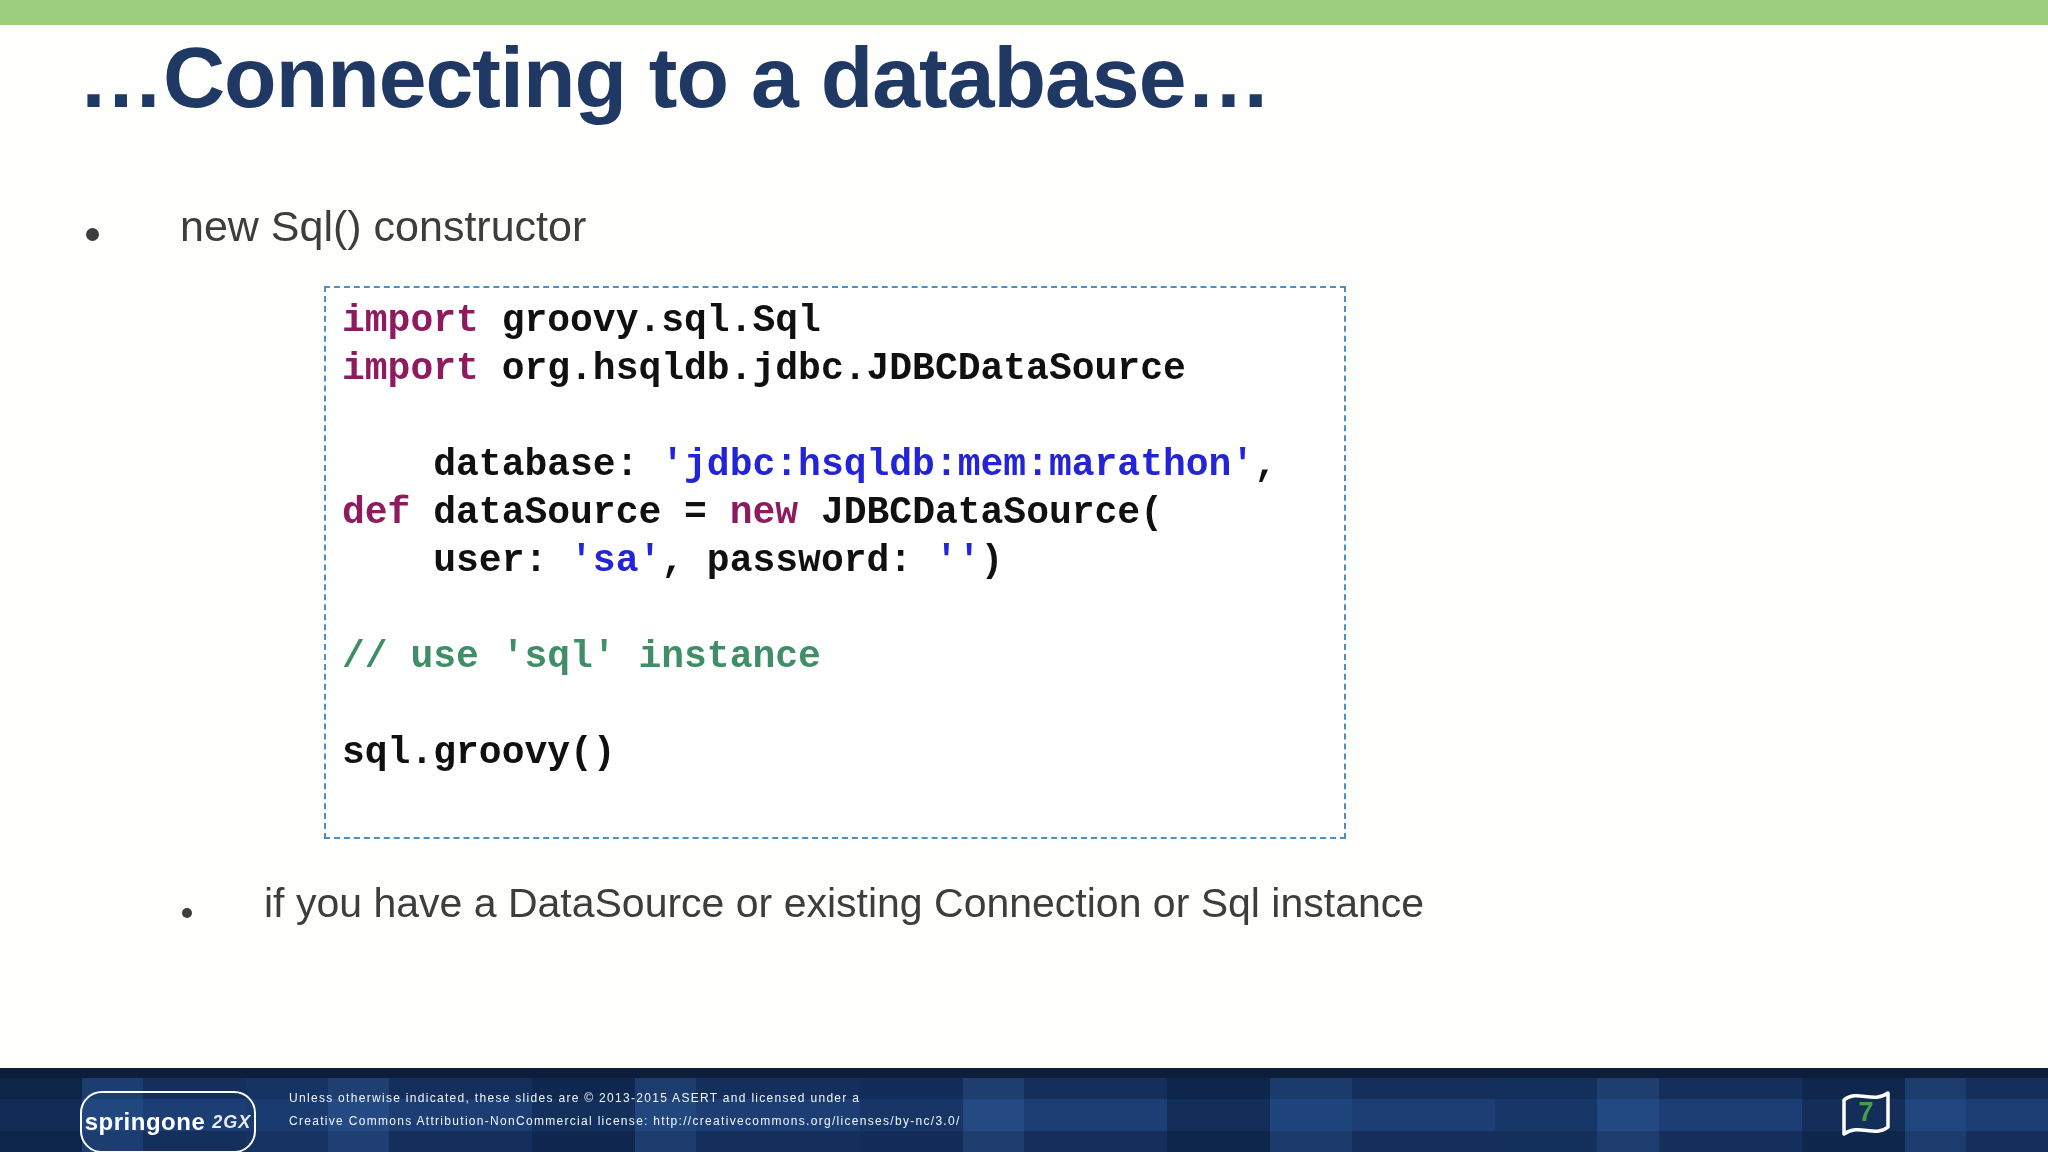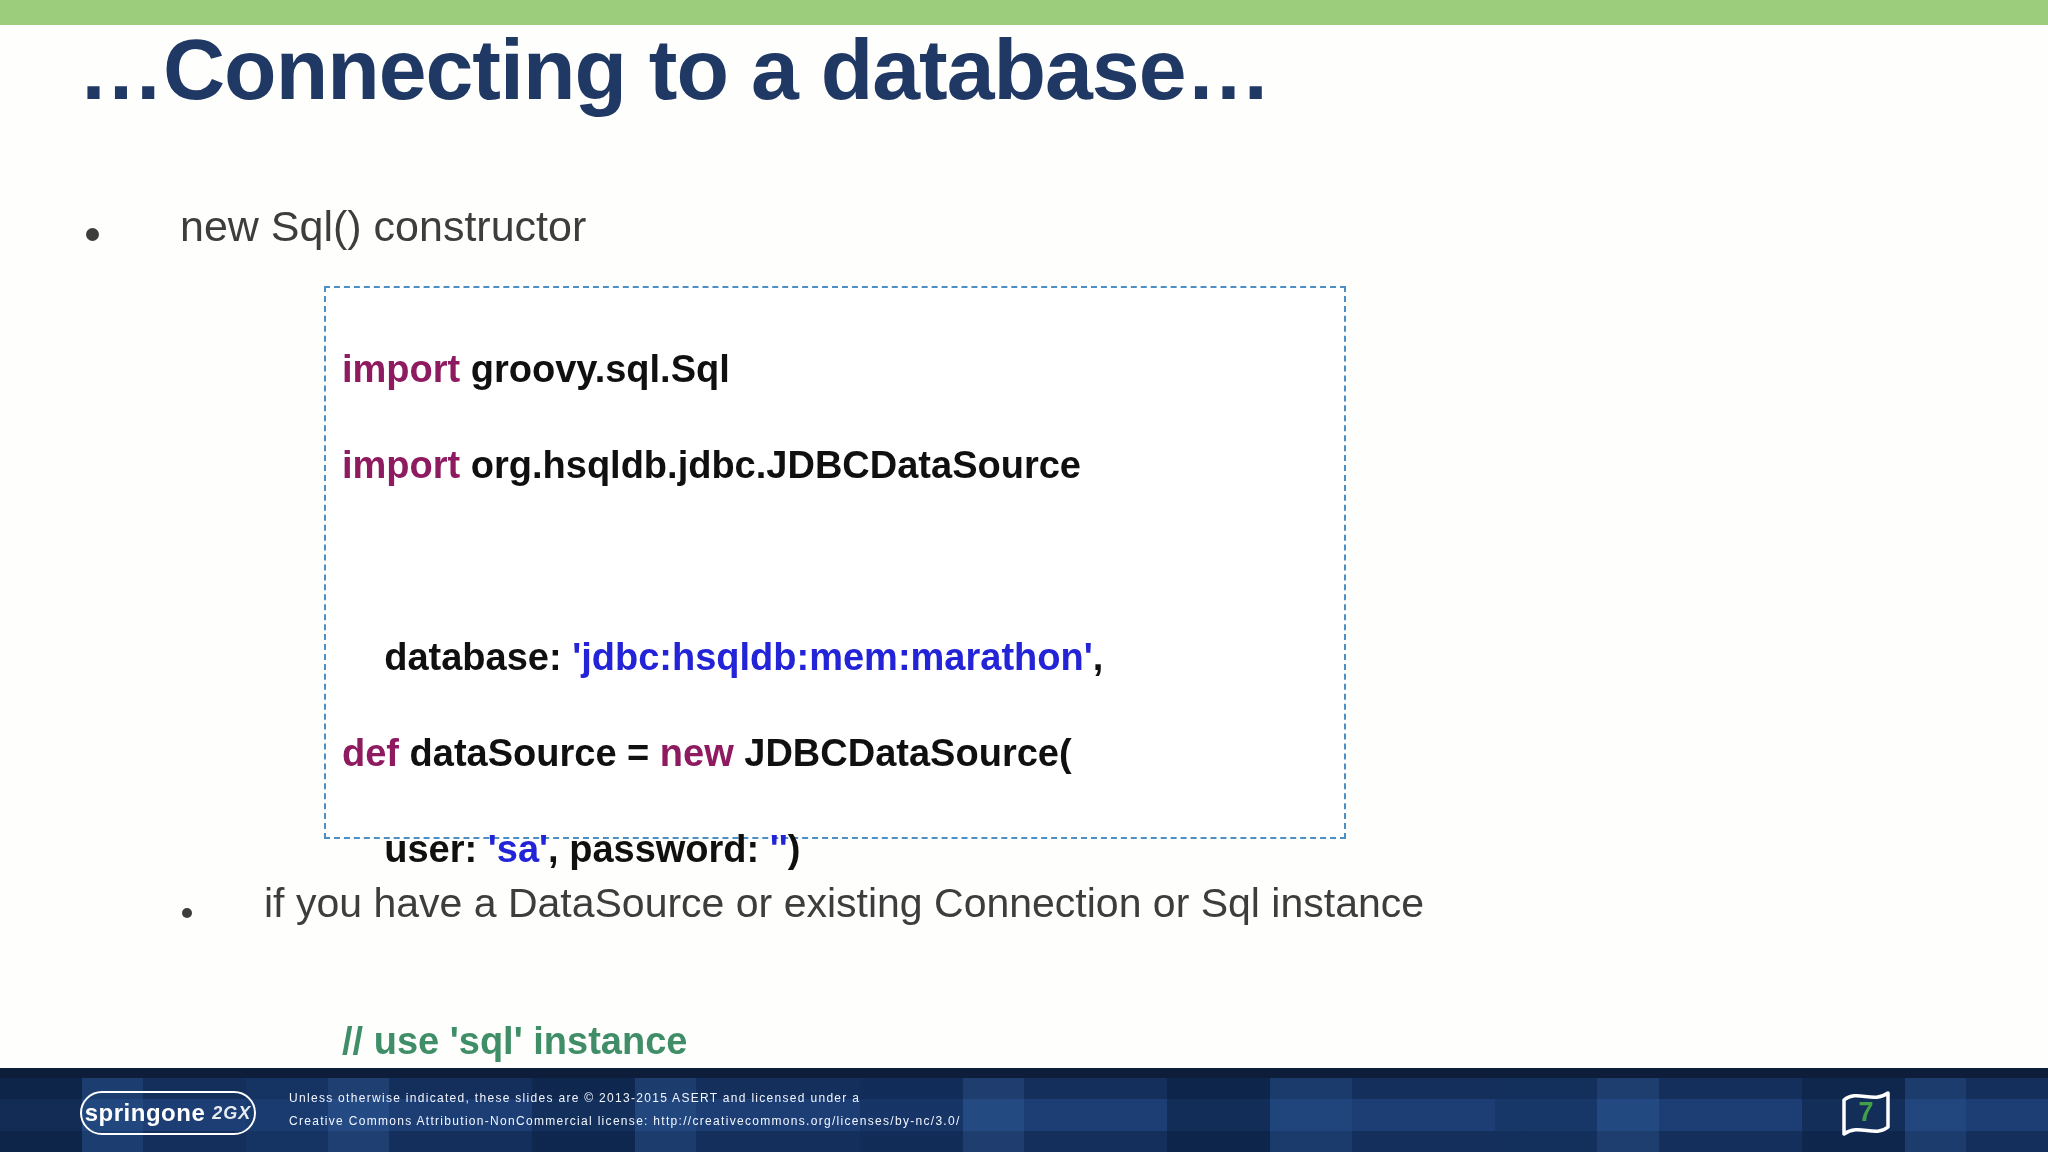--- a/index.html
+++ b/index.html
@@ -21,21 +21,21 @@
     width:2048px;height:1152px;
     background:#fefefd;
     overflow:hidden;
     font-family:"Liberation Sans", sans-serif;
   }
   .green-bar{
     position:absolute;left:0;top:0;width:2048px;height:25px;
     background:var(--green-bar);
   }
   .title{
-    position:absolute;left:78px;top:20px;margin:0;
+    position:absolute;left:78px;top:28px;margin:0;
     font-size:86px;font-weight:700;color:var(--navy);
     letter-spacing:-1px;white-space:nowrap;
   }
   .bullet-dot{
     position:absolute;border-radius:50%;background:var(--body-text);
   }
   .bullet-dot.l1{left:86px;top:228px;width:13px;height:13px;}
   .bullet-dot.l2{left:182px;top:908px;width:10px;height:10px;}
   .bullet-text{
     position:absolute;color:var(--body-text);white-space:nowrap;margin-left:24px;
@@ -44,23 +44,23 @@
   .bullet-text.l2{left:240px;top:880px;font-size:41px;}
   .code-box{
     position:absolute;left:324px;top:286px;width:1022px;height:553px;
     box-sizing:border-box;
     border:2px dashed var(--code-border);
     background:#fff;
     padding:9px 0 0 16px;
   }
   .code-line{
     height:48px;line-height:48px;
-    font-family:Liberation Sans, sans-serif;
+    font-family:Liberation Mono, monospace;
     font-weight:700;font-size:38px;
-    white-space:pre;color:var(--code);margin-top:48px;
+    white-space:pre;color:var(--code);
   }
   .tok-kw{color:var(--kw);}
   .tok-str{color:var(--str);}
   .tok-com{color:var(--com);}
   .tok-pl{color:var(--code);}
   .footer{
     position:absolute;left:0;top:1068px;width:2048px;height:84px;
   }
   .footer-top{height:10px;background:var(--footer-dark);}
   .footer-body{
@@ -73,21 +73,21 @@
         rgba(10,32,66,.5) 26% 31%, rgba(48,92,152,.3) 31% 34%, rgba(0,0,0,0) 34% 42%,
         rgba(16,42,86,.45) 42% 47%, rgba(72,122,188,.2) 47% 50%, rgba(0,0,0,0) 50% 57%,
         rgba(8,28,58,.5) 57% 62%, rgba(42,86,146,.3) 62% 66%, rgba(0,0,0,0) 66% 73%,
         rgba(18,48,92,.5) 73% 78%, rgba(58,106,170,.25) 78% 81%, rgba(0,0,0,0) 81% 88%,
         rgba(10,30,62,.5) 88% 93%, rgba(46,90,150,.3) 93% 96%, rgba(0,0,0,0) 96% 100%),
       linear-gradient(0deg,
         rgba(0,8,28,.28) 0 28%, rgba(0,0,0,0) 28% 72%, rgba(0,12,36,.3) 72% 100%);
   }
   .logo{
     position:absolute;left:80px;top:13px;
-    width:176px;height:44px;box-sizing:border-box;
+    width:176px;height:62px;box-sizing:border-box;
     border:2.5px solid #fff;border-radius:22px;
     display:flex;align-items:center;justify-content:center;gap:7px;
     color:#fff;
   }
   .logo-main{font-size:24px;font-weight:700;letter-spacing:.5px;}
   .logo-suffix{
     font-size:18px;font-weight:700;font-style:italic;
     letter-spacing:1px;opacity:.9;
   }
   .license{

